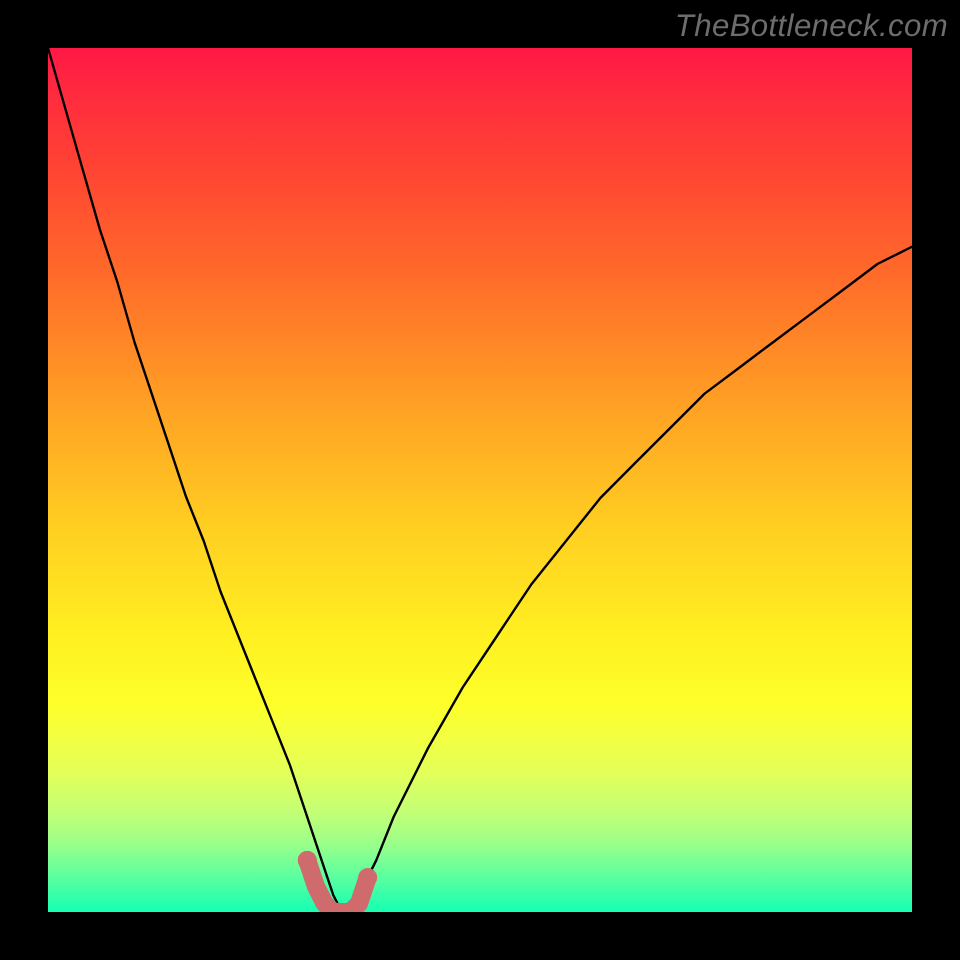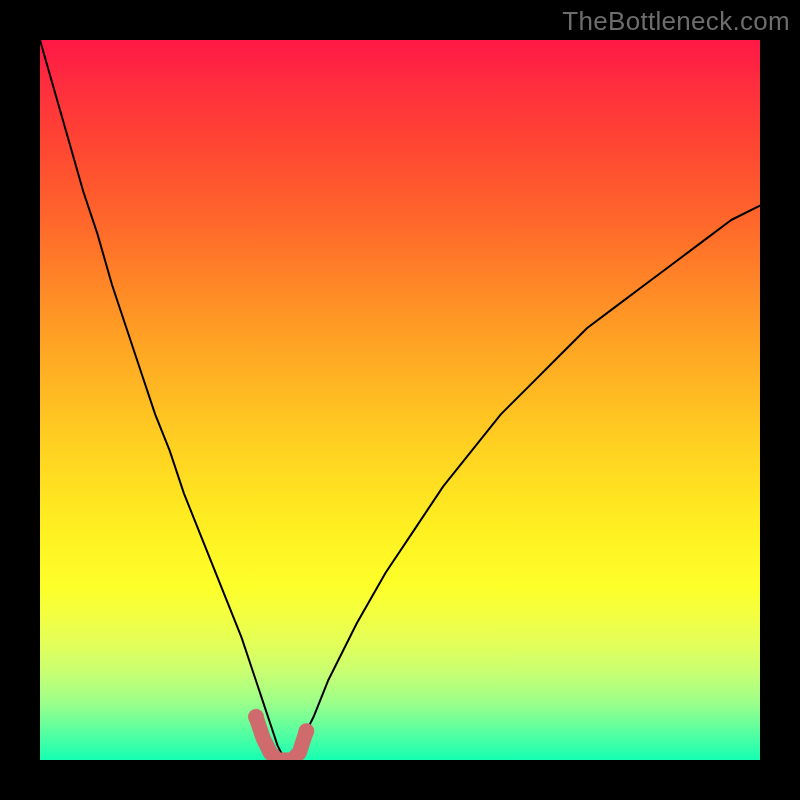--- a/index.html
+++ b/index.html
@@ -53,20 +53,21 @@
   .watermark-wrap {
     position: absolute;
     top: 6px;
     right: 10px;
     color: #6d6d6d;
     font-size: 26px;
     font-weight: 400;
     letter-spacing: 0.3px;
     text-align: right;
     user-select: none;
+    font-style: italic;
   }
 </style>
 </head>
 <body>
 
 <div class="stage">
 
   <div class="watermark-wrap">
     <span>TheBottleneck.com</span>
   </div>

